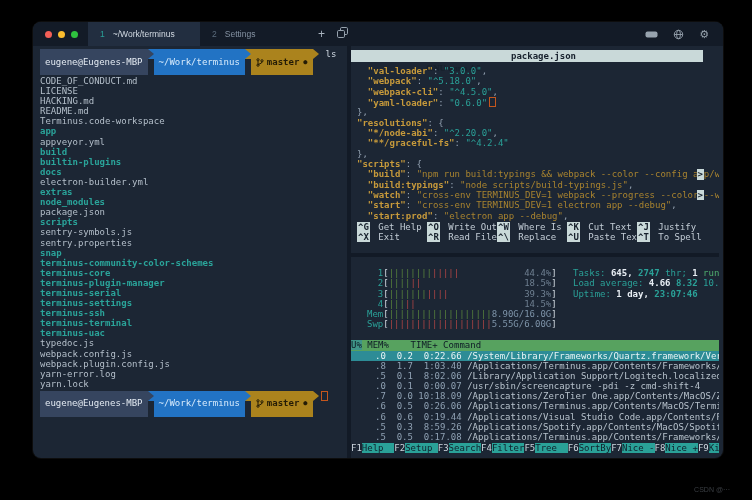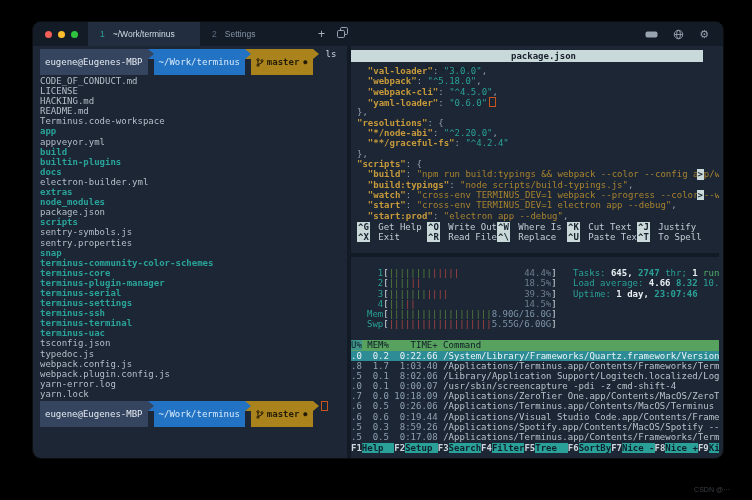--- a/index.html
+++ b/index.html
@@ -76,25 +76,25 @@
   .sc-item{width:70px;flex:none;font-size:9px;height:10.35px;line-height:10.35px;white-space:pre;}
   .kbd{background:var(--pale);color:var(--dark);font-weight:bold;padding:0 1px;margin-right:3px;}
   .sc-lbl{color:#c3cdd6;}
   
   #meters{position:absolute;left:16px;top:11px;}
   #hinfo{position:absolute;left:222px;top:11px;}
   #proc-header{position:absolute;left:0;right:0;top:83px;height:10.5px;line-height:10.5px;
                font-size:9px;white-space:pre;background:var(--green-hdr);color:#0e1b26;}
   #proc-header .sortcol{background:#3f9489;}
   #proc-rows{position:absolute;left:0;right:0;top:93.5px;}
-  .prow .stats{color:var(--stat-grey);} .prow .cmd{color:var(--cmd-grey);}
+  .prow .stats{color:var(--stat-grey);padding-left:24px;} .prow .cmd{color:var(--cmd-grey);}
   .prow.sel{background:var(--cyan-sel);}
   .prow.sel .stats,.prow.sel .cmd{color:#e8f4f6;}
   #fbar{position:absolute;left:0;right:0;top:185.5px;height:10.2px;line-height:10.2px;
-        display:flex;white-space:pre;font-size:9px;font-weight:bold;}
+        display:flex;white-space:pre;font-size:9px;}
   .fnum{color:#cdd6de;} .fbg{background:var(--teal);color:#10202c;}
   
   #watermark{position:absolute;right:22px;bottom:7px;font-size:7px;color:#3b3f44;
              font-family:"Liberation Sans",sans-serif;}
 </style>
 </head>
 <body>
 
 <div id="canvas">
   <div id="window">
@@ -181,21 +181,20 @@
             <div class="line lp file">sentry.properties</div>
             <div class="line lp dir">snap</div>
             <div class="line lp dir">terminus-community-color-schemes</div>
             <div class="line lp dir">terminus-core</div>
             <div class="line lp dir">terminus-plugin-manager</div>
             <div class="line lp dir">terminus-serial</div>
             <div class="line lp dir">terminus-settings</div>
             <div class="line lp dir">terminus-ssh</div>
             <div class="line lp dir">terminus-terminal</div>
             <div class="line lp dir">terminus-uac</div>
-            <div class="line lp file">tsconfig.json</div>
             <div class="line lp file">typedoc.js</div>
             <div class="line lp file">webpack.config.js</div>
             <div class="line lp file">webpack.plugin.config.js</div>
             <div class="line lp file">yarn-error.log</div>
             <div class="line lp file">yarn.lock</div>
           </div>
         <div id="prompt2" class="prompt" style="margin-top:2px;">
             <span class="pseg s1">eugene@Eugenes-MBP</span>
             <span class="arr a1"></span>
             <span class="pseg s2">~/Work/terminus</span>

